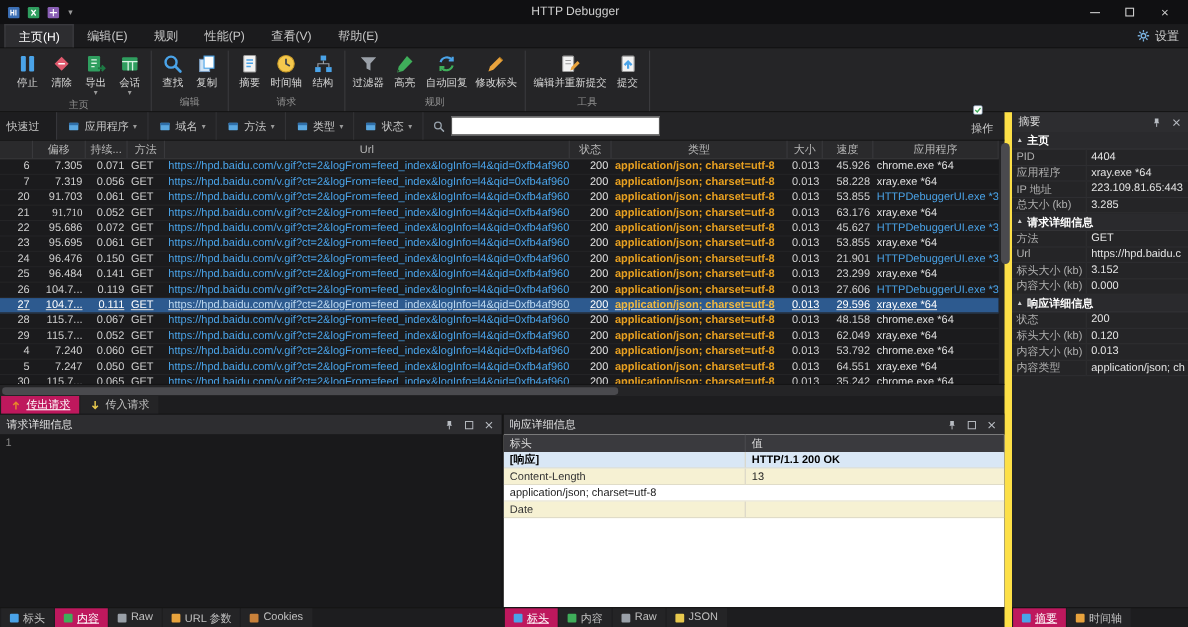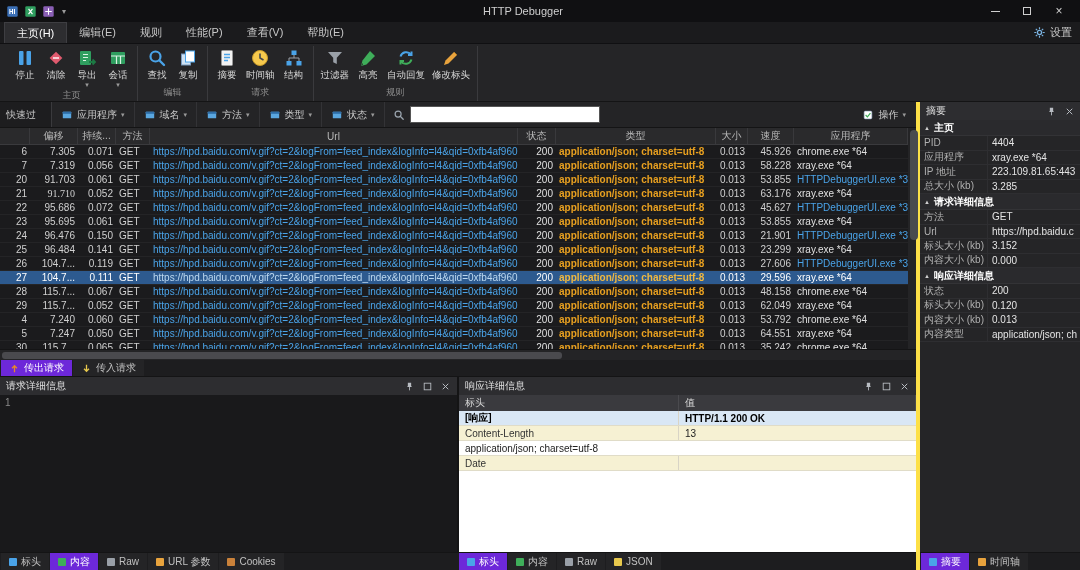--- a/index.html
+++ b/index.html
@@ -32,44 +32,44 @@
   .rgroup{display:flex;flex-direction:column;padding:0 4px;border-right:1px solid #3a3a3d;}
   .rbtns{display:flex;flex:1;align-items:flex-start;gap:1px;}
   .rbtn{display:flex;flex-direction:column;align-items:center;padding:2px 3px 0;min-width:30px;}
   .ric{width:20px;height:20px;}
   .rlabel{font-size:9.5px;color:#d8d8d8;margin-top:1px;white-space:nowrap;}
   .rcaret{font-size:7px;color:#9a9a9a;line-height:6px;}
   .gname{text-align:center;font-size:9px;color:#8f8f8f;padding:1px 0 2px;}
 
   
   .main{flex:1;display:flex;min-height:0;}
-  .left-main{width:920px;display:flex;flex-direction:column;min-height:0;border-right:4px solid #fde047;}
+  .left-main{width:920px;display:flex;flex-direction:column;min-height:0;border-right:7px solid #fde047;}
   .sidebar{flex:1;display:flex;flex-direction:column;background:#252527;min-height:0;}
 
   
   .filterbar{height:26px;background:#242426;display:flex;align-items:center;border-bottom:1px solid #141415;flex:0 0 auto;}
   .quickf{width:52px;height:100%;display:flex;align-items:center;padding-left:6px;background:#1d1d1f;border-right:1px solid #3a3a3d;color:#c8c8c8;font-size:10px;overflow:hidden;white-space:nowrap;}
   .fdd{display:flex;height:100%;}
   .fbtn{height:100%;display:flex;align-items:center;gap:4px;padding:0 9px;border-right:1px solid #333336;color:#c8c8c8;font-size:10px;white-space:nowrap;}
   .fic{width:12px;height:12px;}
   .fcaret{font-size:7px;color:#9a9a9a;}
   .searchwrap{display:flex;align-items:center;gap:5px;margin-left:8px;}
   .sic{width:12px;height:12px;}
   .search-input{width:190px;height:17px;background:#fff;border:1px solid #555;font-size:10px;padding:0 4px;color:#222;outline:none;}
-  .factions{margin-left:auto;display:flex;align-items:center;gap:4px;padding:0 10px;color:#c8c8c8;font-size:10px;}
+  .factions{margin-left:auto;display:flex;align-items:flex-start;gap:4px;padding:0 10px;color:#c8c8c8;font-size:10px;flex-direction:column;}
 
   
   .gridwrap{display:flex;flex:0 0 auto;}
   .grid{width:908px;}
   .ghead-row{display:flex;height:17px;background:#2a2a2c;border-bottom:1px solid #3a3a3d;}
   .gcell{padding:0 3px;font-size:10px;display:flex;align-items:center;overflow:hidden;white-space:nowrap;flex:0 0 auto;}
   .ghead{color:#b8b8b8;border-right:1px solid #39393c;justify-content:center;}
   .gbody{height:204px;background:#1b1b1d;overflow:hidden;}
   .grow{display:flex;height:14px;border-bottom:1px solid #242426;}
-  .grow.sel{background:#2d5a8f;}
+  .grow.sel{background:#2d5a8f;text-decoration:underline;}
   .grow.sel .gcell{color:#fff;}
   .grow.sel .curl{color:#bcd8f0;}
   .cidx,.cnumr{justify-content:flex-end;color:#d0d0d0;}
   .cmethod{color:#d0d0d0;}
   .curl{color:#4aa3e8;}
   .cstatus{justify-content:flex-end;color:#e0e0e0;}
   .ctype{color:#e8a020;font-weight:bold;}
   .grow.sel .ctype{color:#f0b840;}
   .capp{color:#e0e0e0;}
   .capp.blue{color:#4aa3e8;}
@@ -101,21 +101,21 @@
   .rfirst{background:#d9e7f5;font-weight:bold;}
   .rfirst .rname,.rfirst .rval{color:#000;}
   .rcream{background:#f6f1d3;}
   .rwhite{background:#fff;}
 
   
   .bottom-tabs{height:18px;background:#1d1d1f;display:flex;align-items:stretch;border-top:1px solid #141415;flex:0 0 auto;}
   .btgroup{display:flex;align-items:stretch;gap:1px;padding-left:1px;}
   .bt-left{width:458px;flex:0 0 auto;}
   .btab{display:flex;align-items:center;gap:4px;padding:0 8px;font-size:10px;color:#c0c0c0;background:#242426;white-space:nowrap;}
-  .btab.active{background:#6d28d9;color:#fff;}
+  .btab.active{background:#be185d;color:#fff;text-decoration:underline;}
   .sq{width:8px;height:8px;display:inline-block;border-radius:1px;flex:0 0 auto;}
   .tic{width:11px;height:11px;}
 
   
   .shead{height:18px;background:#2d2d30;display:flex;align-items:center;padding:0 6px;font-size:10px;color:#e0e0e0;flex:0 0 auto;}
   .scontent{flex:1;overflow:hidden;font-size:10px;}
   .ssec{height:16px;display:flex;align-items:center;gap:4px;padding:0 4px;color:#fff;font-weight:bold;background:#2a2a2d;border-bottom:1px solid #333336;}
   .sarrow{font-size:6px;color:#d0d0d0;}
   .srow{display:flex;height:14.5px;border-bottom:1px solid #2e2e31;}
   .slabel{width:68px;flex:0 0 auto;padding:0 4px;color:#b0b0b0;border-right:1px solid #2e2e31;overflow:hidden;white-space:nowrap;display:flex;align-items:center;}
@@ -321,20 +321,44 @@
                 <svg viewBox="0 0 20 20">
                   <path d="M3 17l1.5-4.5L13 4l3 3-8.5 8.5z" fill="#e8a33d"></path>
                   <path d="M13 4l3 3" stroke="#b57b20"></path>
                 </svg>
               </span>
               <div class="rlabel">修改标头</div>
             </div>
           </div>
           <div class="gname">规则</div>
         </div>
+        <div class="rgroup">
+          <div class="rbtns">
+            <div class="rbtn">
+              <span class="icon ric">
+                <svg viewBox="0 0 20 20">
+                  <rect x="3.5" y="3" width="10" height="14" rx="1" fill="#f2f2f2" stroke="#9a9a9a"></rect>
+                  <path d="M6 7h5M6 10h5" stroke="#9a9a9a"></path>
+                  <path d="M10.5 16l1-3 5.5-5.5 2 2L13.5 15z" fill="#e8a33d"></path>
+                </svg>
+              </span>
+              <div class="rlabel">编辑并重新提交</div>
+            </div>
+            <div class="rbtn">
+              <span class="icon ric">
+                <svg viewBox="0 0 20 20">
+                  <rect x="4.5" y="3" width="11" height="14" rx="1" fill="#f2f2f2" stroke="#9a9a9a"></rect>
+                  <path d="M10 14.5V8m-3.2 3.2L10 8l3.2 3.2" stroke="#4aa3e8" stroke-width="2" fill="none"></path>
+                </svg>
+              </span>
+              <div class="rlabel">提交</div>
+            </div>
+          </div>
+          <div class="gname">工具</div>
+        </div>
       </div>
   </div>
 
   <div class="main">
 
     <div class="left-main">
 
       <div class="filterbar">
         <div class="quickf">快速过</div>
         <div class="fdd">

